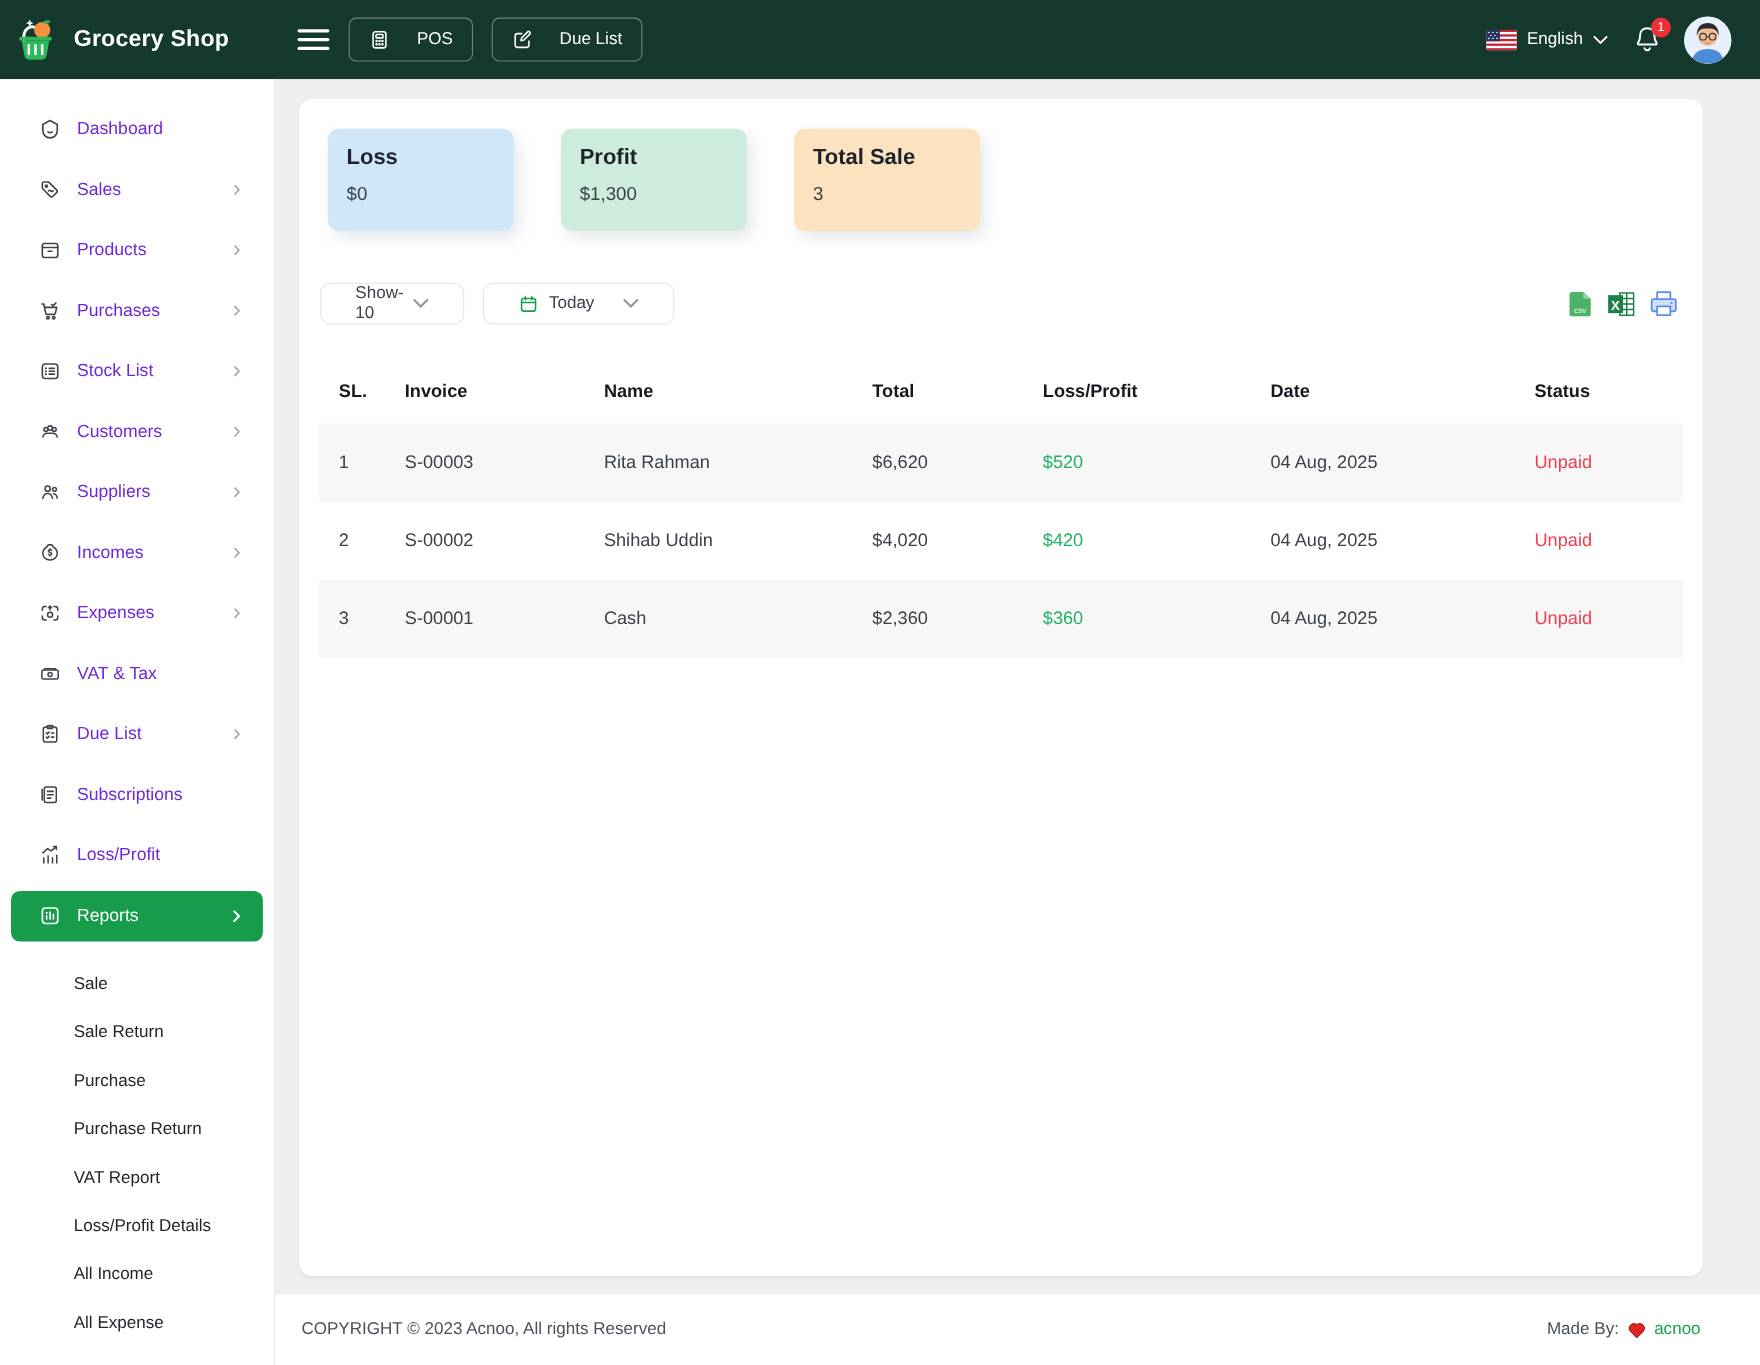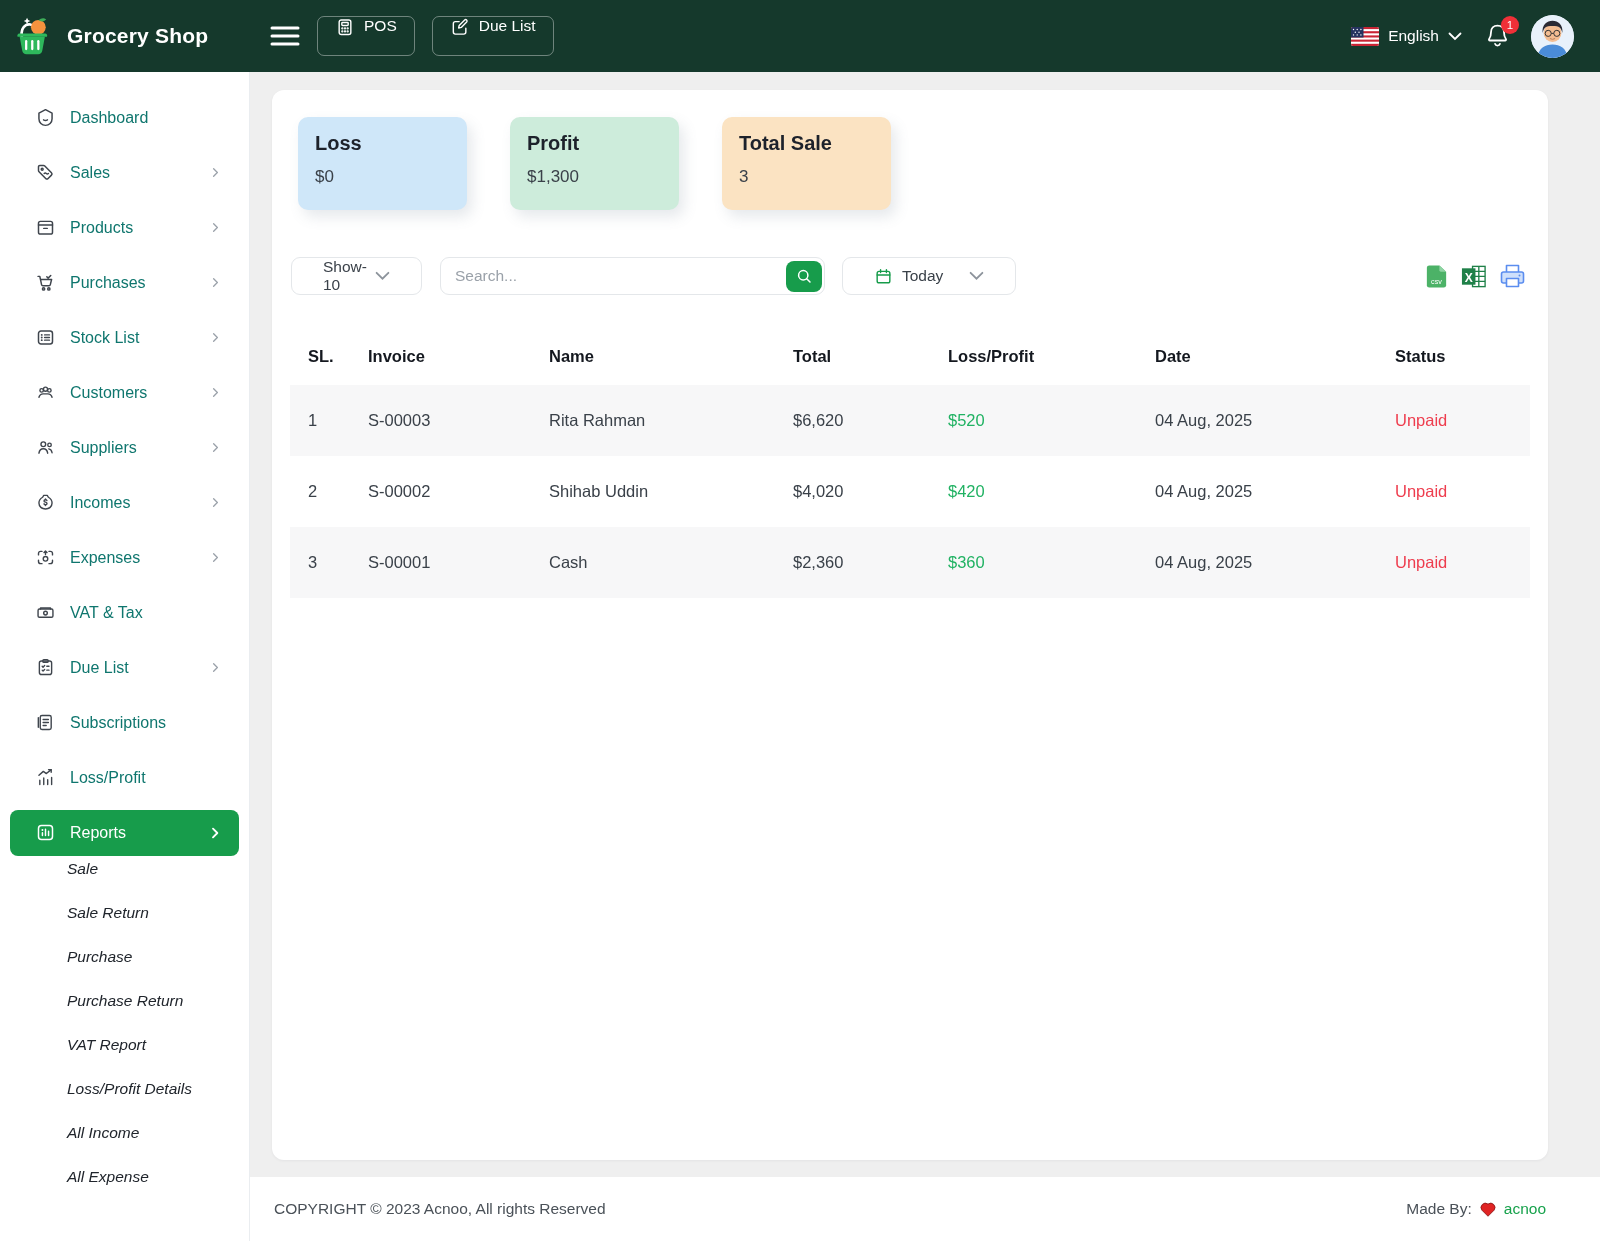--- a/index.html
+++ b/index.html
@@ -7,45 +7,45 @@
   body { font-family:"Liberation Sans","DejaVu Sans",sans-serif; background:#efefef; overflow:hidden; color:#23282f; }
   svg { display:block; }
 
   
   .header { display:flex; height:72px; background:#15392c; color:#fff; }
   .brand { width:250px; display:flex; align-items:center; gap:12px; padding-left:13px; flex-shrink:0; }
   .brand-name { font-size:21px; font-weight:700; letter-spacing:.2px; }
   .header-main { flex:1; display:flex; align-items:center; padding:0 26px 0 20px; }
   .hamburger { width:30px; cursor:pointer; margin-right:17px; }
   .hbtn { height:40px; border:1px solid rgba(255,255,255,.38); border-radius:7px; padding:0 17px;
-          display:flex; gap:9px; background:transparent; color:#fff;
+          display:flex; align-items:center; gap:24px; background:transparent; color:#fff;
           font-size:15.5px; font-family:inherit; cursor:pointer; margin-right:17px; }
   .spacer { flex:1; }
   .lang { display:flex; align-items:center; gap:9px; font-size:15.5px; cursor:pointer; margin-right:22px; }
   .flag { width:28px; height:19px; border-radius:2px; overflow:hidden; }
   .bell-wrap { position:relative; margin-right:20px; cursor:pointer; }
   .badge { position:absolute; top:-6px; right:-8px; min-width:18px; height:18px; border-radius:50%;
            background:#f03038; color:#fff; font-size:11.5px; display:flex; align-items:center; justify-content:center; }
   .avatar { width:43px; height:43px; border-radius:50%; overflow:hidden; cursor:pointer; background:#e8f1fb; }
 
   
   .page-body { display:flex; height:1169px; }
   aside { width:250px; background:#fff; border-right:1px solid #eaedf0; padding:18px 10px 0; flex-shrink:0; overflow:hidden; }
   .main-col { flex:1; display:flex; flex-direction:column; background:#efefef; }
   .content { height:1105px; position:relative; }
 
   
   .side-item { display:flex; align-items:center; gap:14px; height:55px; padding:0 16px 0 25px;
-               font-size:16px; font-weight:500; color:#0f766e; cursor:pointer; border-radius:8px; }
+               font-size:16px; font-weight:500; color:#6d28d9; cursor:pointer; border-radius:8px; }
   .side-item .ic { color:#3f454d; flex-shrink:0; }
   .side-item .chev { margin-left:auto; color:#9aa1a9; }
   .side-item.active { background:#179c4b; color:#fff; height:46px; margin:4.5px 0; }
   .side-item.active .ic, .side-item.active .chev { color:#fff; }
-  .sub-item { display:flex; align-items:flex-start; height:44px; padding-left:57px; font-size:15.5px;
-              font-weight:500; color:#20252c; cursor:pointer;font-style:italic; }
+  .sub-item { display:flex; align-items:flex-end; height:44px; padding-left:57px; font-size:15.5px;
+              font-weight:500; color:#20252c; cursor:pointer; }
 
   
   .card { position:absolute; left:22px; top:18px; width:1276px; height:1070px; background:#fff;
           border-radius:12px; box-shadow:0 1px 3px rgba(16,24,40,.05); }
   .card-head { height:73px; border-bottom:1px solid #eceef1; display:flex; align-items:center; padding:0 18px; }
   .card-title { font-size:21px; font-weight:700; color:#14181f; }
   .card-inner { padding:0 18px; }
 
   .summary-row { display:flex; gap:43px; margin:27px 0 0 8px; }
   .scard { width:169px; height:93px; border-radius:10px; padding:15px 17px; box-shadow:5px 7px 14px rgba(100,116,139,.16); }
@@ -465,31 +465,20 @@
           <div class="filter-row">
             <div class="select show-select">
               <span>Show- 10</span>
               <span class="chev-gray">
                 <svg width="15" height="10" viewBox="0 0 14 9" fill="none" stroke="currentColor" stroke-width="1.7" stroke-linecap="round">
                     <path d="M1.5 1.5 7 7l5.5-5.5"></path>
                   </svg>
               </span>
             </div>
 
-            <div class="search-wrap">
-              <input type="text" placeholder="Search..." style="">
-              <button class="search-btn">
-                <span>
-                  <svg width="18" height="18" viewBox="0 0 24 24" fill="none" stroke="#fff" stroke-width="2" stroke-linecap="round">
-                    <circle cx="11" cy="11" r="6.2"></circle>
-                      <path d="M15.6 15.6 20 20"></path>
-                  </svg>
-                </span>
-              </button>
-            </div>
 
             <div class="select date-select">
               <span class="date-left">
                 <span>
                   <svg width="19" height="19" viewBox="0 0 24 24" fill="none" stroke="#179c4b" stroke-width="1.8" stroke-linecap="round" stroke-linejoin="round">
                     <rect x="4" y="5.5" width="16" height="14.5" rx="2.4"></rect>
                     <path d="M4 10.2h16M8.3 3.5v3.4M15.7 3.5v3.4"></path>
                   </svg>
                 </span>
                 <span>Today</span>

